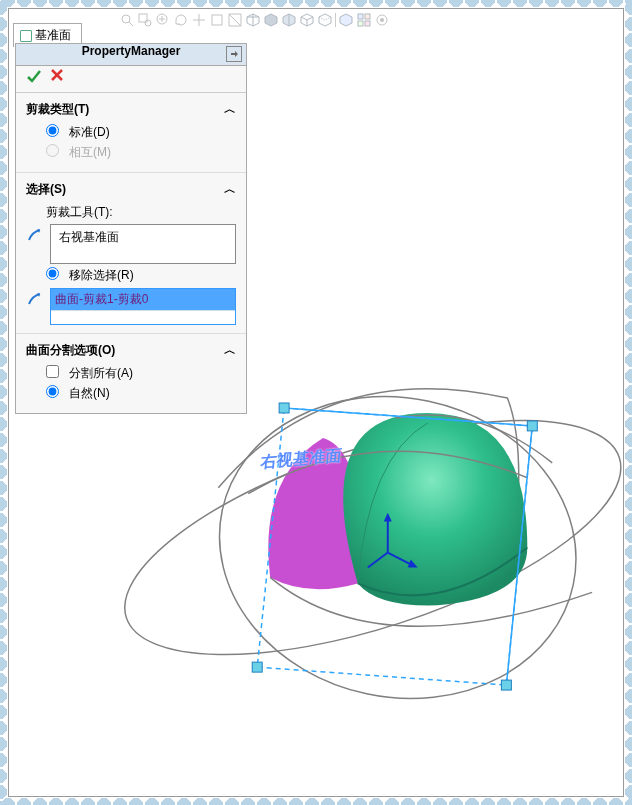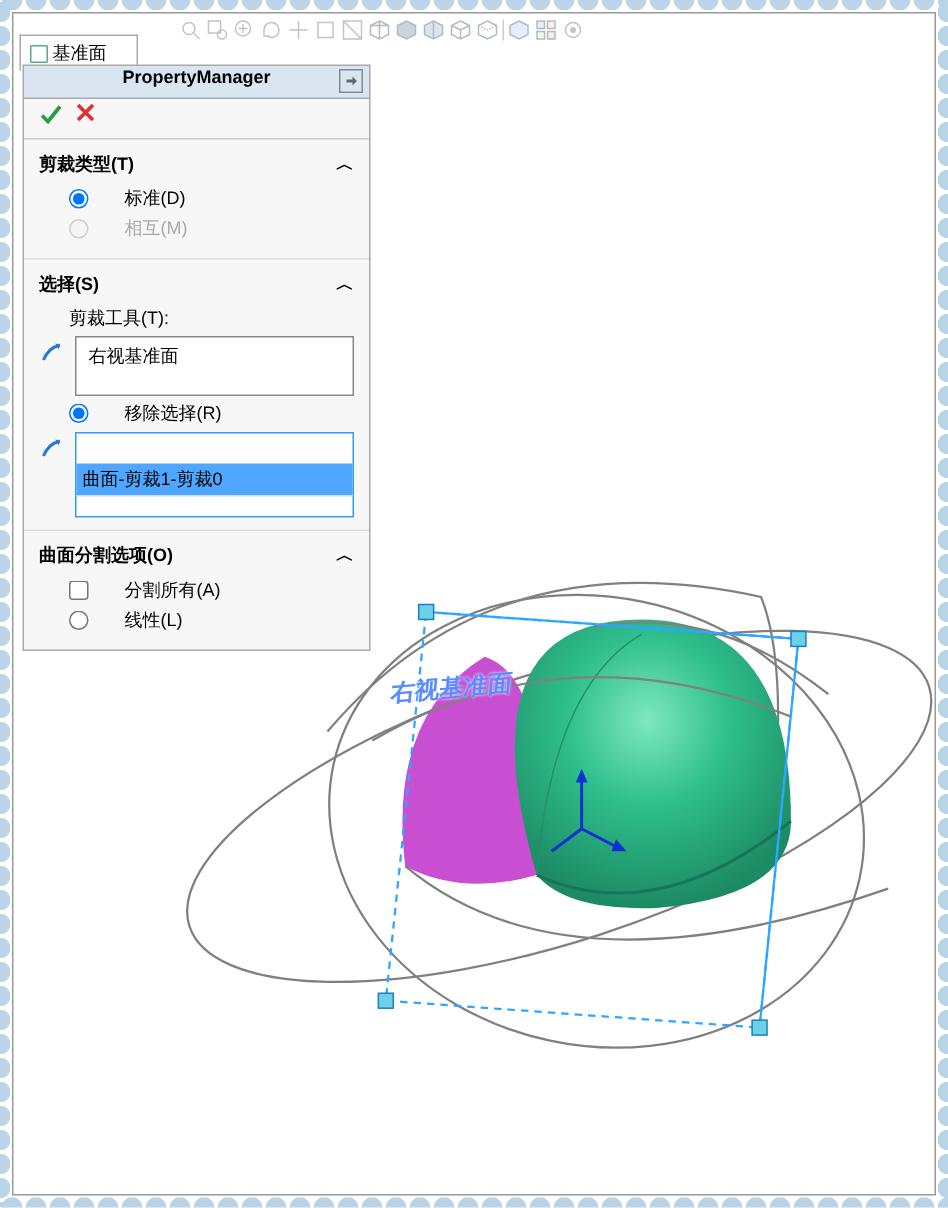--- a/index.html
+++ b/index.html
@@ -16,50 +16,50 @@
   .stamp-top, .stamp-bottom { background: radial-gradient(circle 8px at 8px 8px, #b9d4e6 7px, transparent 7px) repeat-x; background-size: 16px 16px; }
   .stamp-left, .stamp-right { background: radial-gradient(circle 8px at 8px 8px, #b9d4e6 7px, transparent 7px) repeat-y; background-size: 16px 16px; }
 
   .inner { position: absolute; inset: 8px; background: #fff; border: 1px solid #999; }
 
   
   .toolbar { position: absolute; top: 0; left: 0; right: 0; height: 22px; display: flex; align-items: center; gap: 2px; padding-left: 110px; overflow: hidden; }
   .toolbar .ticon { width: 16px; height: 16px; opacity: 0.5; }
 
   
-  .tab { position: absolute; top: 14px; left: 4px; background: #fff; border: 1px solid #aaa; border-bottom: none; padding: 3px 20px 3px 6px; z-index: 20; display: flex; align-items: center; gap: 3px; }
+  .tab { position: absolute; top: 14px; left: 4px; background: #fff; border: 1px solid #aaa; border-bottom: none; padding: 3px 10px 3px 6px; z-index: 20; display: flex; align-items: center; gap: 3px; }
   .tab .sm-icon { width: 12px; height: 12px; border: 1px solid #5a8; border-radius: 1px; }
 
   
   .pm { position: absolute; top: 34px; left: 6px; width: 232px; background: #f7f7f7; border: 1px solid #aaa; z-index: 30; }
   .pm-header { background: #d9e6f2; border-bottom: 1px solid #aaa; height: 22px; display: flex; align-items: flex-start; justify-content: center; position: relative; font-weight: bold; }
   .pm-header .pin { position: absolute; right: 4px; top: 2px; width: 16px; height: 16px; border: 1px solid #888; display: flex; align-items: center; justify-content: center; }
 
   .pm-title-row { display: flex; align-items: center; padding: 6px 8px; gap: 6px; }
   .pm-title-row .feat-icon { width: 18px; height: 18px; }
   .pm-title-row .title { flex: 1; font-weight: bold; }
   .pm-title-row .help { width: 16px; height: 16px; color: #4a8; border: 1px solid #4a8; border-radius: 50%; text-align: center; line-height: 14px; }
 
   .pm-actions { display: flex; gap: 8px; padding: 2px 10px 8px; border-bottom: 1px solid #ccc; }
 
   .section { padding: 4px 10px 8px; border-bottom: 1px solid #ddd; }
   .sec-head { display: flex; justify-content: space-between; align-items: center; font-weight: bold; margin: 4px 0 6px; }
   .chev { font-family: Arial; }
 
-  .radio-row, .check-row { display: flex; align-items: center; gap: 24px; margin: 3px 0 3px 20px; }
+  .radio-row, .check-row { display: flex; align-items: flex-start; gap: 10px; margin: 3px 0 3px 20px; }
   .radio-row input, .check-row input { margin: 0; }
   .radio-row.disabled { color: #aaa; }
 
   .field-label { margin-left: 20px; margin-top: 4px; }
   .sel-row { display: flex; align-items: flex-start; gap: 6px; margin-top: 3px; }
   .sel-row .side-icon { width: 18px; height: 18px; margin-top: 2px; }
   .listbox { flex: 1; background: #fff; border: 1px solid #888; min-height: 40px; padding: 2px 4px; }
   .listbox.selected-item { padding: 0; border: 1px solid #3399ff; min-height: 30px; }
   .listbox .item { padding: 2px 4px; }
-  .listbox .item.hl { background: #4ea6ff; color: #000000; margin-top: 20px; }
+  .listbox .item.hl { background: #4ea6ff; color: #701a75; }
   .listbox .pad-row { height: 14px; border-top: 1px solid #cde; }
 
   
   .viewport { position: absolute; inset: 0; z-index: 5; }
   .plane-label { position: absolute; color: #5b8cff; font-weight: bold; font-size: 16px; transform: skewX(-10deg) rotate(-5deg); text-shadow: 0 0 2px #fff; }
 
 </style>
 </head>
 <body>
 
@@ -208,22 +208,22 @@
     <div class="section" style="border-bottom:none">
       <div class="sec-head">
         <span>曲面分割选项(O)</span>
         <span class="chev">︿</span>
       </div>
       <label class="check-row">
         <input type="checkbox" style="">
         <span>分割所有(A)</span>
       </label>
       <label class="radio-row">
-        <input type="radio" name="sp" style="">
-        <span>线性(L)</span>
+        <input type="radio" name="sp" checked="" style="">
+        <span>自然(N)</span>
       </label>
     </div>
   </div>
 
   <div class="viewport">
     <svg width="100%" height="100%" viewBox="0 0 616 789">
 
       <g fill="none" stroke="#808080" stroke-width="1.5">
         <ellipse cx="365" cy="530" rx="260" ry="90" transform="rotate(-18 365 530)"></ellipse>
         <ellipse cx="390" cy="540" rx="180" ry="150" transform="rotate(12 390 540)"></ellipse>

